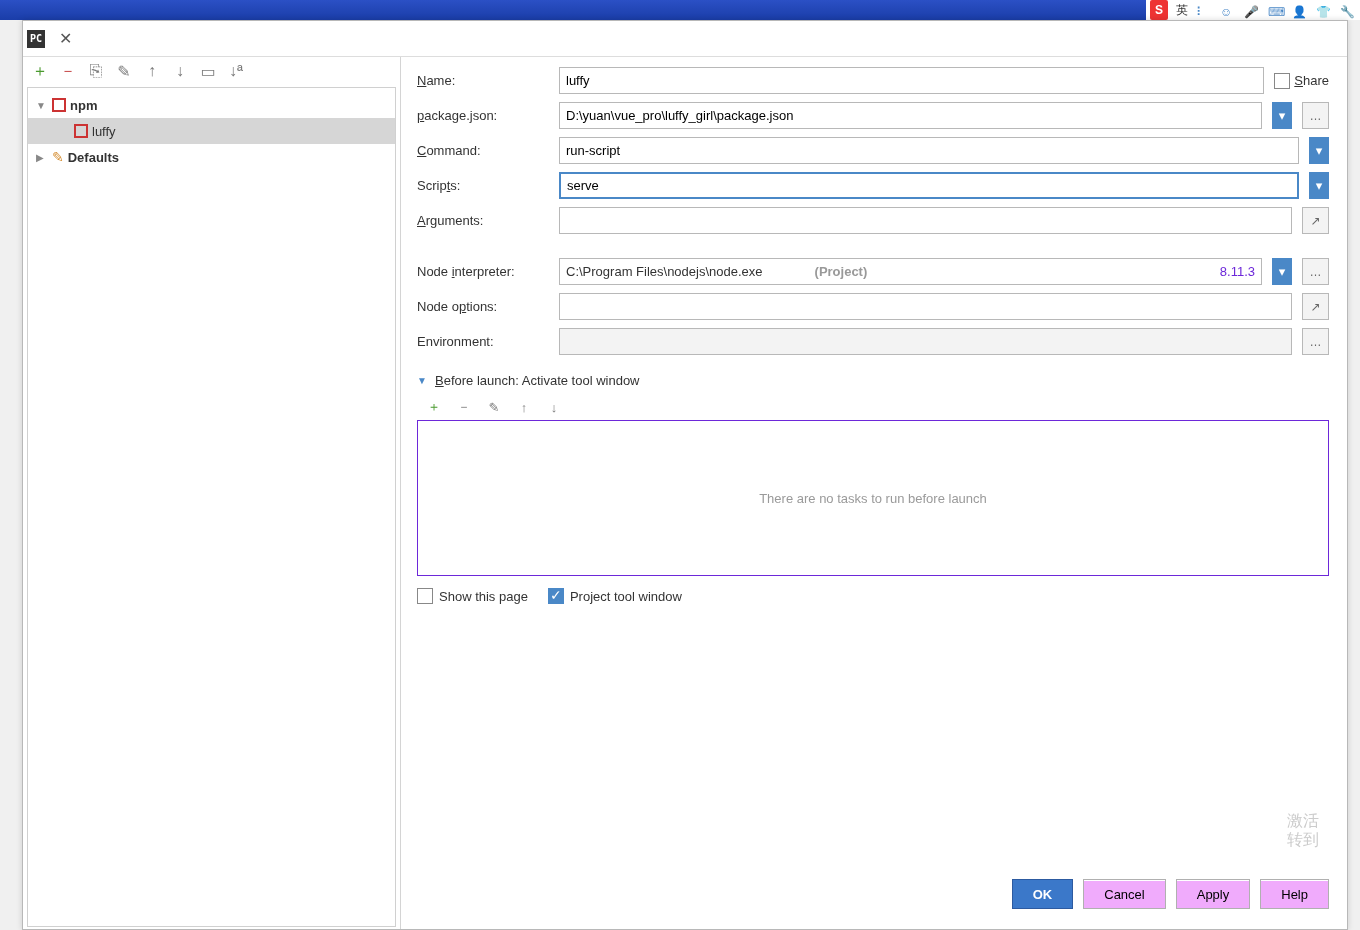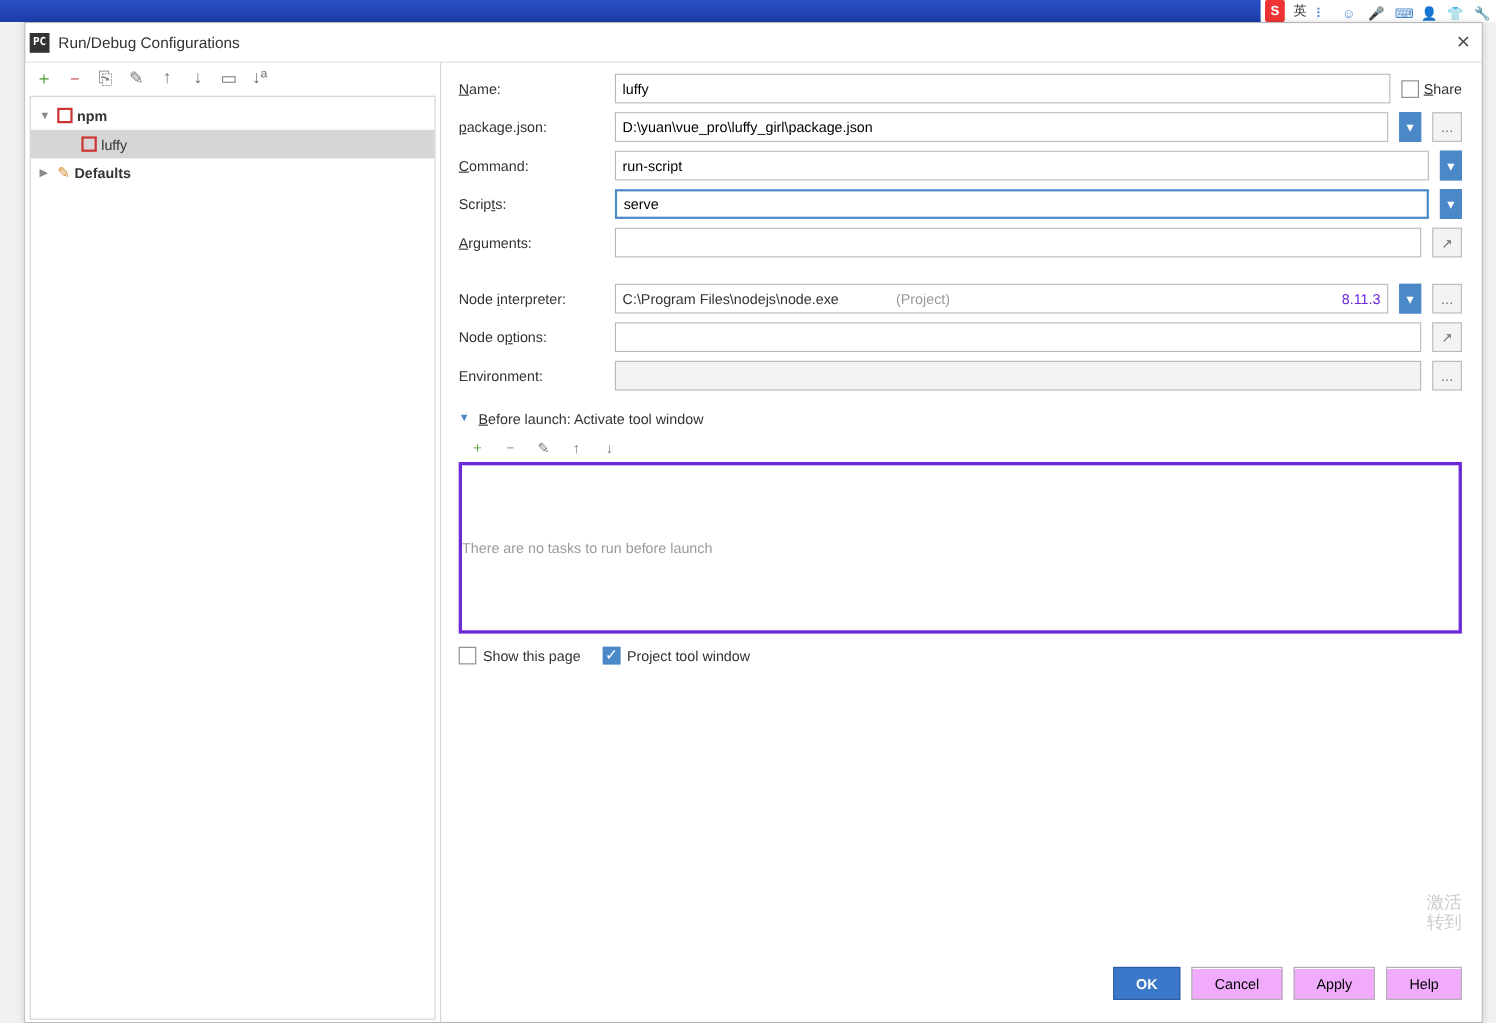--- a/index.html
+++ b/index.html
@@ -42,31 +42,31 @@
 .inp.ro { background:#f3f3f3; }
 .inp.focus { border:2px solid #4a88c7; outline:none; }
 .dd { width:20px; height:27px; background:#4a88c7; border:1px solid #4a88c7; display:flex; align-items:center; justify-content:center; color:#fff; cursor:pointer; }
 .sq { width:27px; height:27px; border:1px solid #b8b8b8; background:#f3f3f3; display:flex; align-items:center; justify-content:center; color:#666; cursor:pointer; font-size:12px; }
 .chk-row { margin-left:auto; display:flex; align-items:center; gap:4px; }
 .chk { width:16px; height:16px; border:1px solid #888; background:#fff; display:inline-block; }
 .chk.on { background:#4a88c7; position:relative; border-color:#4a88c7; }
 .chk.on::after { content:"✓"; color:#fff; position:absolute; top:-2px; left:1px; font-size:14px; }
 .sep { height:16px; }
 .interp { display:flex; align-items:center;gap:44px; }
-.interp .proj { color:#999; margin-left:8px; }
+.interp .proj { color:#999; margin-left:8px;font-weight:bold; }
 .interp .ver { margin-left:auto; color:#6d28d9; }
 .section-h { display:flex; align-items:center; gap:6px; margin:10px 0 6px; color:#333; }
 .section-h .tw { color:#4a88c7; }
 .bl-toolbar { display:flex; gap:12px; padding:4px 8px; }
-.blbox { border:3px solid #6d28d9; background:#fff; height:156px; display:flex; align-items:center; justify-content:flex-start; color:#9a9a9a; font-size:13px; }
+.blbox { border:1px solid #6d28d9; background:#fff; height:156px; display:flex; align-items:center; justify-content:center; color:#9a9a9a; font-size:13px; }
 .checks { display:flex; gap:20px; margin-top:12px; align-items:center; }
 .footer { margin-top:auto; display:flex; justify-content:flex-end; gap:10px; padding:14px 0 10px; }
 .btn { height:30px; padding:0 20px; border:1px solid #b0b0b0; background:#f0abfc; font-size:13px; cursor:pointer; box-shadow: inset 0 1px 0 #fff; }
 .btn.primary { background:#3b78c9; border-color:#2c5aa0; color:#fff; font-weight:bold; box-shadow:none; }
-.wm { position:absolute; right:18px; bottom:80px; color:#ccc; font-size:16px; text-align:right; line-height:1.2; }
+.wm { position:absolute; right:28px; bottom:80px; color:#ccc; font-size:16px; text-align:right; line-height:1.2; }
 
 
 .bg { position:absolute; top:20px; left:0; width:22px; bottom:0; background:#f0f0f0; font-size:10px; color:#777; }
 </style>
 </head>
 <body>
 
 <div class="titlebar">
   <div class="titlebar-right">
     <span class="tb-s">S</span>
@@ -79,21 +79,20 @@
     <span class="tb-ico">👕</span>
     <span class="tb-ico">🔧</span>
   </div>
 </div>
 
 <div class="bg"></div>
 
 <div class="app">
   <div class="win-header">
     <span class="logo">PC</span>
-    <span class="win-title">Run/Debug Configurations</span>
     <span class="win-close">✕</span>
   </div>
 
   <div class="body">
 
     <div class="left">
       <div class="toolbar">
         <span class="tbtn green">＋</span>
         <span class="tbtn red">－</span>
         <span class="tbtn">⎘</span>

